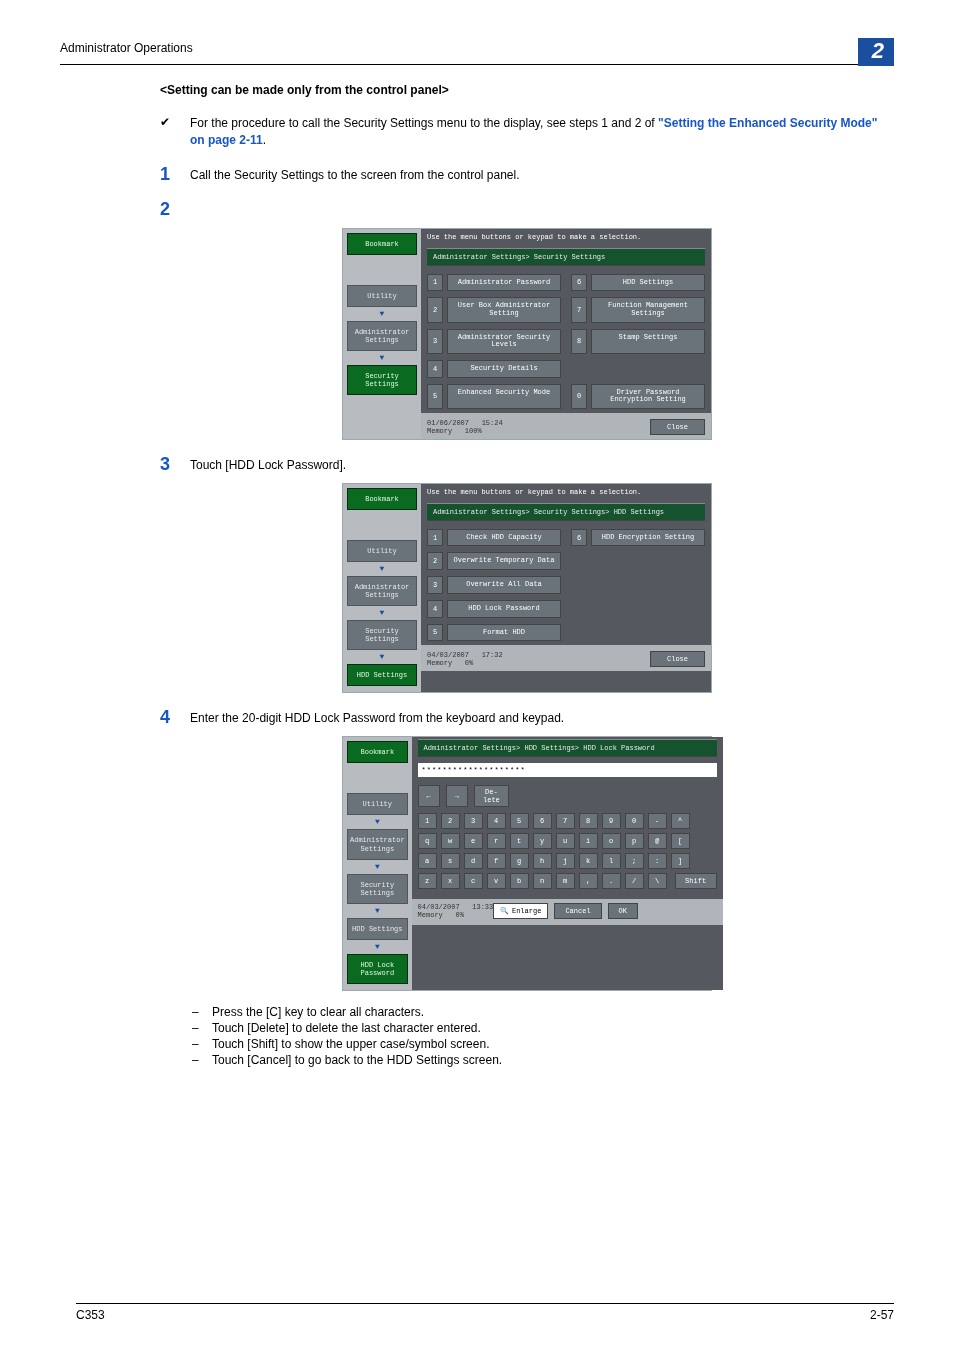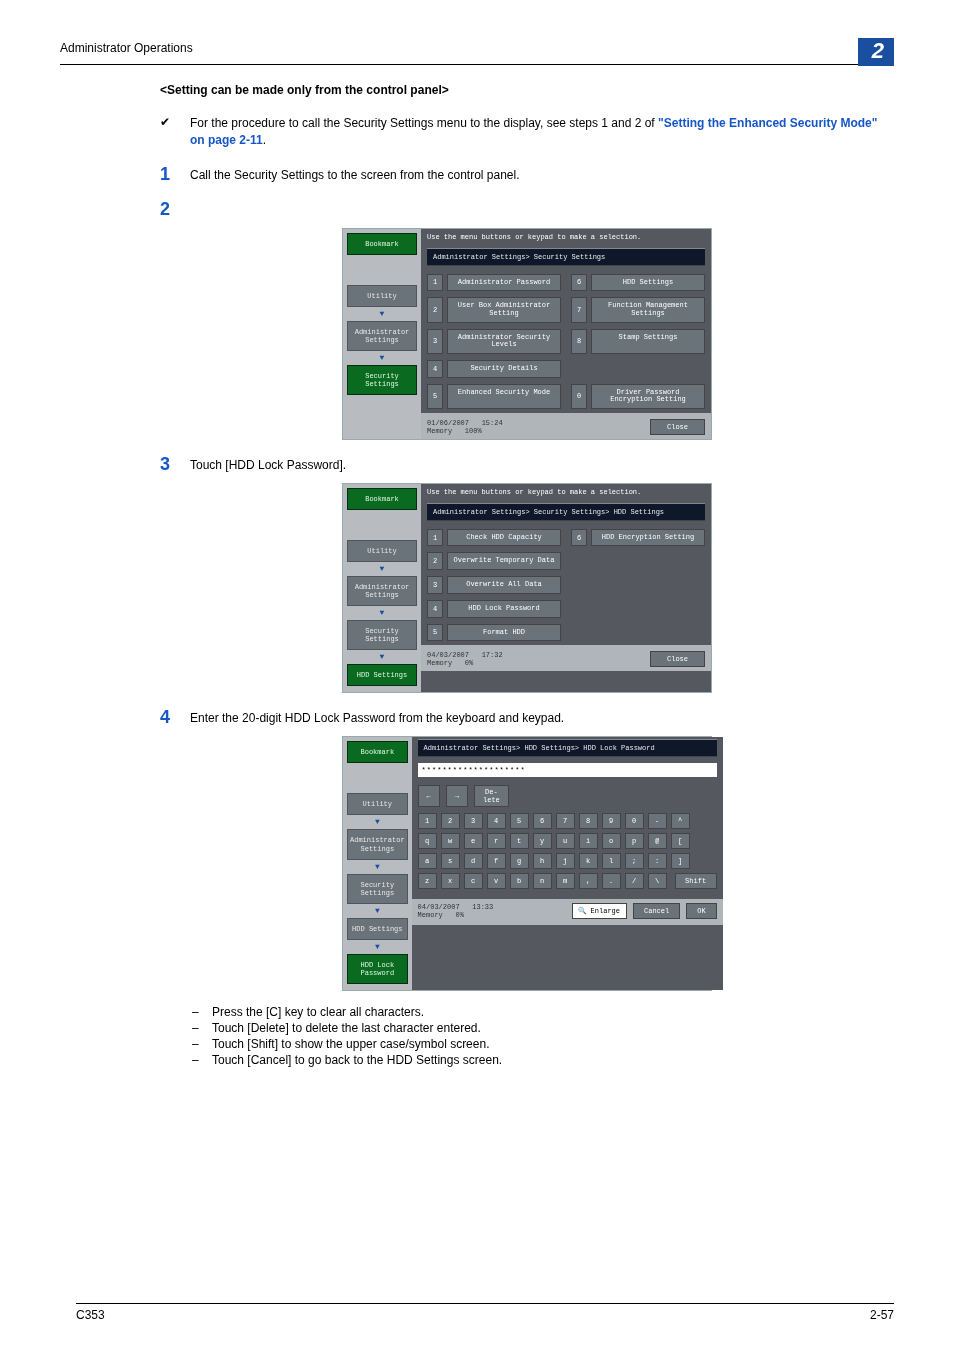--- a/index.html
+++ b/index.html
@@ -83,21 +83,21 @@
     padding: 6px 2px;
     border: 1px solid #4e555c;
     font-size: 7px;
     line-height: 1.15;
   }
   .nav-tab.bookmark { background: #0a6a20; border-color: #052f0e; color: #dff7e2; margin-bottom: 26px; }
   .nav-tab.active   { background: #0a6a20; border-color: #052f0e; color: #dff7e2; }
   .nav-arrow { text-align: center; color: #1a4fa0; font-size: 8px; line-height: 8px; margin: -1px 0; }
   .screen-main { flex: 1; background: #55595f; box-sizing: border-box; }
   .instr { padding: 4px 6px; color: #fff; font-size: 7px; line-height: 1.25; }
-  .bc-bar { background: #0f172a; margin: 2px 6px 6px; padding: 4px 6px; font-size: 7px; color: #e8e8e8; border-top: 1px solid #888; border-bottom: 1px solid #444; }
+  .bc-bar { background: #14532d; margin: 2px 6px 6px; padding: 4px 6px; font-size: 7px; color: #e8e8e8; border-top: 1px solid #888; border-bottom: 1px solid #444; }
   .options { padding: 2px 6px 4px; display: grid; grid-template-columns: 1fr 1fr; column-gap: 10px; row-gap: 6px; }
   .opt { display: flex; gap: 4px; align-items: stretch; }
   .opt .idx {
     width: 14px; background: #6a727a; border: 1px solid #444;
     display: flex; align-items: center; justify-content: center;
     font-size: 7px; color: #fff;
   }
   .opt .lbl {
     flex: 1; background: #6a727a; border: 1px solid #444;
     padding: 4px 4px; font-size: 7px; color: #fff; text-align: center;
@@ -106,21 +106,21 @@
   .status-row { display: flex; justify-content: space-between; align-items: center; padding: 6px 6px 4px; background: #b0b5ba; color: #333; font-size: 7px; }
   .close-btn { background: #6a727a; color: #fff; border: 1px solid #444; padding: 3px 16px; }
 
   .pw-field { background: #fff; color: #000; margin: 4px 6px; padding: 3px 4px; font-size: 7px; letter-spacing: 1px; }
   .kbtoolbar { display: flex; gap: 6px; padding: 4px 6px 6px; }
   .kbtool { background: #6a727a; border: 1px solid #444; padding: 2px 8px; color: #fff; font-size: 7px; display: flex; align-items: center; }
   .kb { padding: 0 6px 6px; }
   .kb-row { display: flex; gap: 4px; margin-bottom: 4px; }
   .key { background: #6a727a; color: #fff; border: 1px solid #444; width: 17px; height: 14px; display: flex; align-items: center; justify-content: center; font-size: 7px; }
   .key.wide { width: 40px; }
-  .bottom-row { display: flex; justify-content: space-between; align-items: center; padding: 4px 6px 6px; background: #b0b5ba; }
+  .bottom-row { display: flex; align-items: center; padding: 4px 6px 6px; background: #b0b5ba; }
   .bottom-row .time { font-size: 7px; color: #333; }
   .bottom-row .btns { display: flex; gap: 6px; }
   .pillbtn { background: #6a727a; color: #fff; border: 1px solid #444; padding: 3px 10px; font-size: 7px; }
   .enlarge { background: #fff; color: #000; border: 1px solid #444; padding: 2px 6px; font-size: 7px; display: flex; align-items: center; gap: 3px; }
   .enlarge .glyph { color: #0a6a20; }
 </style>
 </head>
 <body>
 
 <div class="page">

